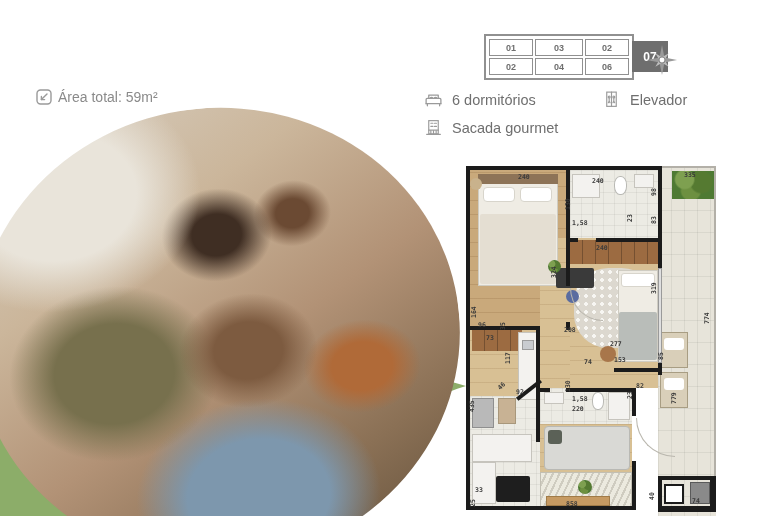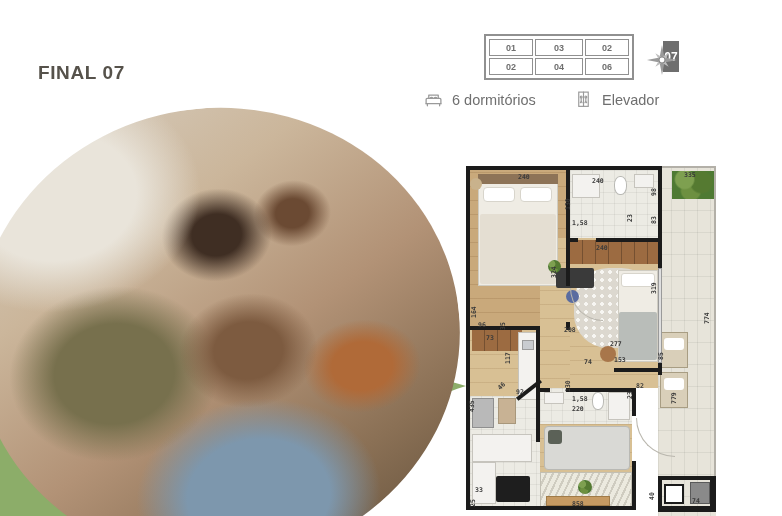--- a/index.html
+++ b/index.html
@@ -11,27 +11,27 @@
   .hdr-area{position:absolute;left:36px;top:89px;display:flex;align-items:center;gap:6px;
             color:var(--text-gray);font-size:14px;}
   .area-icon{width:16px;height:16px;color:#9a9a9a;}
   
   .unit-outline{position:absolute;left:484px;top:34px;width:150px;height:46px;
                 border:2px solid var(--unit-border);background:#fff;box-sizing:border-box;
                 display:grid;grid-template-columns:1fr 1.08fr 1fr;grid-template-rows:1fr 1fr;
                 gap:2px;padding:3px;}
   .unit-cell{border:1.6px solid var(--unit-border);display:flex;align-items:center;justify-content:center;
              font-size:9px;font-weight:bold;color:var(--unit-text);background:#fff;box-sizing:border-box;}
-  .unit-active{position:absolute;left:632px;top:41px;width:16px;height:31px;background:var(--unit-active);
-               color:#fff;font-size:12px;font-weight:bold;display:flex;align-items:center;justify-content:center;margin-left:31px;}
+  .unit-active{position:absolute;left:632px;top:41px;width:36px;height:31px;background:var(--unit-active);
+               color:#fff;font-size:12px;font-weight:bold;display:flex;align-items:center;justify-content:center;}
   .compass{position:absolute;left:646px;top:44px;width:32px;height:32px;color:#9a9a9a;}
   
   .amen-col{position:absolute;display:flex;flex-direction:column;gap:9px;}
   .amen-col.c1{left:424px;top:90px;}
-  .amen-col.c2{left:574px;top:90px;text-align:right;}
+  .amen-col.c2{left:602px;top:90px;text-align:right;}
   .amen-item{display:flex;align-items:center;gap:9px;color:var(--amen-text);font-size:14.5px;}
   .amen-ic{width:19px;height:19px;color:#9a9a9a;flex:0 0 auto;}
   
   .green-svg{position:absolute;left:0;top:0;z-index:1;}
   .photo{position:absolute;left:-25px;top:108px;width:485px;height:455px;border-radius:50%;
          transform:rotate(-6deg);z-index:2;
          background-image:
            radial-gradient(200px 160px at 20% 16%,#e9e4da 0 40%,transparent 72%),
            radial-gradient(95px 80px at 52% 28%,#3f2e23 0 26%,transparent 58%),
            radial-gradient(70px 60px at 68% 25%,#6b4a33 0 24%,transparent 55%),
@@ -78,21 +78,28 @@
 <body>
 
 <div class="page">
 
   <svg class="green-svg" width="782" height="516" viewBox="0 0 782 516">
     <path id="green-path" d="M466,386 C420,398 345,452 288,516 L0,516 L0,296 C140,330 380,358 466,386 Z" fill="#8CAD69"></path>
   </svg>
 
   <div class="photo"></div>
 
-  <div class="hdr-title">FINAL 07</div>
+  <div class="hdr-area">
+    <svg class="area-icon" viewBox="0 0 16 16" fill="none" stroke="currentColor" stroke-width="1.4" stroke-linecap="round" stroke-linejoin="round">
+      <rect x="1" y="1" width="14" height="14" rx="3.5"></rect>
+      <line x1="11" y1="5" x2="5.4" y2="10.6"></line>
+      <polyline points="5.4,7.4 5.4,10.6 8.6,10.6"></polyline>
+    </svg>
+    <span>Área total: 59m²</span>
+  </div>
 
   <div class="unit-outline" id="unit-grid">
       <div class="unit-cell">01</div>
       <div class="unit-cell">03</div>
       <div class="unit-cell">02</div>
       <div class="unit-cell">02</div>
       <div class="unit-cell">04</div>
       <div class="unit-cell">06</div>
     </div>
   <div class="unit-active">07</div>
@@ -105,20 +112,30 @@
   <div class="amen-col c1" id="amen-col1">
       <div class="amen-item">
         <span class="amen-ic"><svg viewBox="0 0 18 18" fill="none" stroke="currentColor" stroke-width="1.2" stroke-linecap="round" stroke-linejoin="round">
             <path d="M2 13 V9 a1 1 0 0 1 1-1 h12 a1 1 0 0 1 1 1 v4"></path>
             <path d="M2 13 h14"></path>
             <path d="M3.2 13 v2 M14.8 13 v2"></path>
             <path d="M4.5 8 V4.8 h9 V8"></path>
             <path d="M5.8 8 c0-1.2 2.2-1.2 2.6 0 M9.6 8 c0-1.2 2.2-1.2 2.6 0"></path>
           </svg></span>
         <span>6 dormitórios</span>
+      </div>
+      <div class="amen-item">
+        <span class="amen-ic"><svg viewBox="0 0 18 18" fill="none" stroke="currentColor" stroke-width="1.1" stroke-linecap="round">
+            <rect x="4.5" y="2.5" width="9" height="12.5"></rect>
+            <path d="M2.5 15.5 h13"></path>
+            <path d="M6.5 15.5 v-3.5 M9 15.5 v-3.5 M11.5 15.5 v-3.5"></path>
+            <path d="M4.5 11.5 h9"></path>
+            <path d="M6.5 5 h2 M10 5 h1.8 M6.5 8 h2 M10 8 h1.8"></path>
+          </svg></span>
+        <span>Sacada gourmet</span>
       </div>
     </div>
   <div class="amen-col c2" id="amen-col2">
       <div class="amen-item">
         <span class="amen-ic"><svg viewBox="0 0 18 18" fill="none" stroke="currentColor" stroke-width="1.1" stroke-linecap="round">
             <rect x="4.5" y="2" width="9" height="13.5"></rect>
             <path d="M9 2 v13.5"></path>
             <circle cx="6.8" cy="6.6" r="0.9"></circle>
             <path d="M6.8 7.8 v2.6 M6 12 l0.8 -1.6 l0.8 1.6"></path>
             <circle cx="11.2" cy="6.6" r="0.9"></circle>
@@ -247,20 +264,20 @@
         <span class="dim" style="left: 191px; top: 194px; transform: rotate(-90deg);">85</span>
         <span class="dim" style="left: 170px; top: 216px;">82</span>
         <span class="dim" style="left: 98px; top: 226px; transform: rotate(-90deg);">130</span>
         <span class="dim" style="left: 106px; top: 229px;">1,58</span>
         <span class="dim" style="left: 160px; top: 233px; transform: rotate(-90deg);">23</span>
         <span class="dim" style="left: 106px; top: 239px;">220</span>
         <span class="dim" style="left: 204px; top: 238px; transform: rotate(-90deg);">779</span>
         <span class="dim" style="left: 2px; top: 246px; transform: rotate(-90deg);">435</span>
         <span class="dim" style="left: 9px; top: 320px;">33</span>
         <span class="dim" style="left: 3px; top: 341px; transform: rotate(-90deg);">25</span>
-        <span class="dim" style="left: 106px; top: 334px;">858</span>
+        <span class="dim" style="left: 100px; top: 334px;">858</span>
         <span class="dim" style="left: 182px; top: 334px; transform: rotate(-90deg);">40</span>
         <span class="dim" style="left: 226px; top: 331px;">74</span>
       </div>
   </div>
 
 
 </div>
 
 </body></html>

